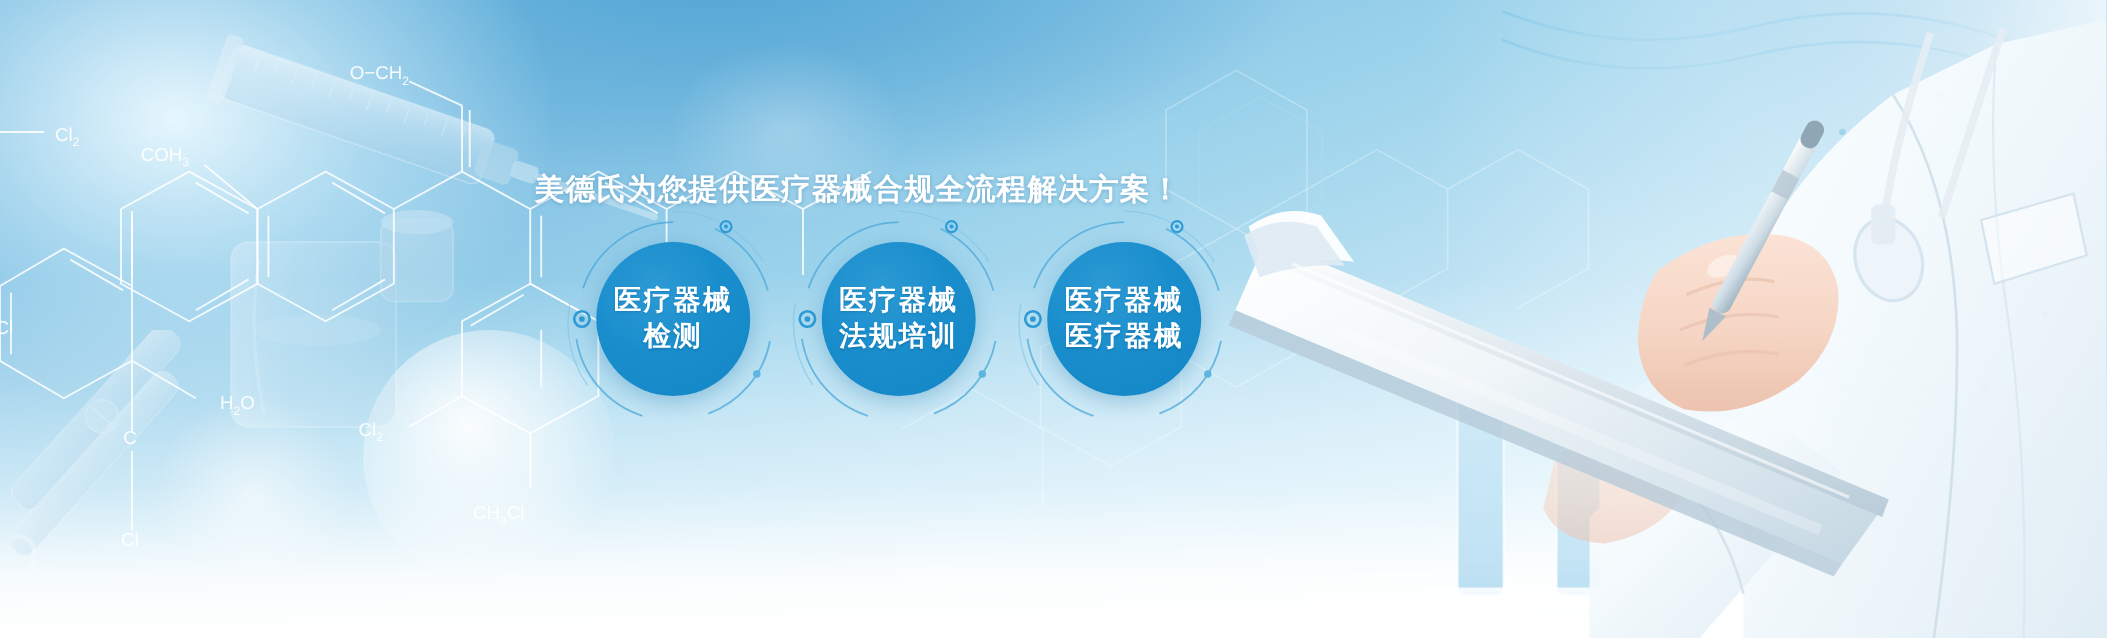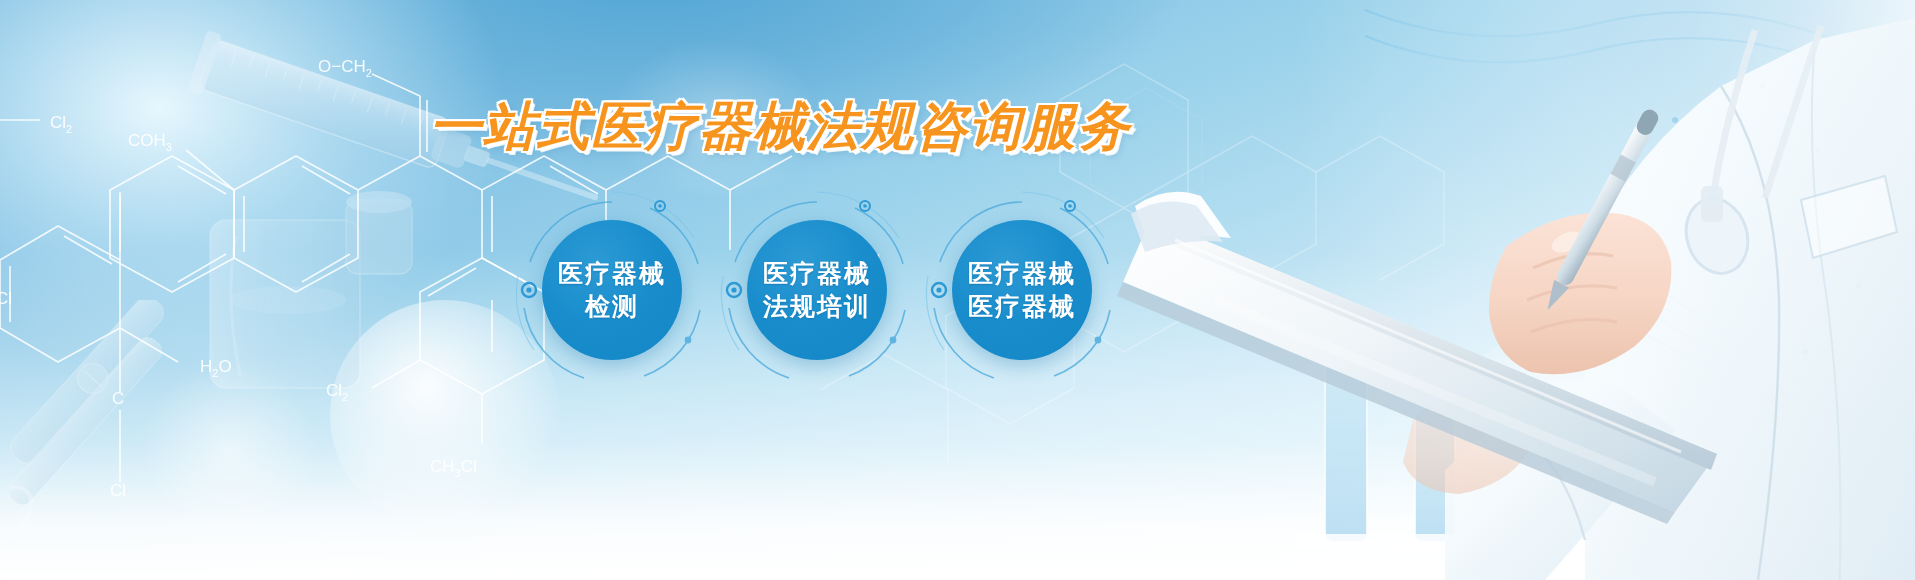--- a/index.html
+++ b/index.html
@@ -410,22 +410,22 @@
           <rect x="452" y="96" width="17" height="26" rx="8" fill="#8fa6b4"></rect>
           <path d="M452 292 L460.5 322 L469 292 Z" fill="#aebfcb"></path>
           <rect x="452" y="150" width="17" height="22" fill="#b9c9d4" opacity=".85"></rect>
         </g>
       </g>
     </svg>
   </div>
 
   <div class="content">
 
-    <div class="headline">一站式医疗器械法规咨询服务</div>
-
+
+    <div class="subhead">美德氏为您提供医疗器械合规全流程解决方案！</div>
 
     <div class="bubbles">
 
       <div class="bubble-wrap" style="left:480px;top:190px;">
         <svg class="ring" viewBox="0 0 200 200">
           <g fill="none" stroke="#4aa8db" stroke-opacity=".75" stroke-width="1.6">
             <path d="M100 12 A88 88 0 0 0 18 72"></path>
             <path d="M12 118 A88 88 0 0 0 72 188"></path>
             <path d="M132 186 A88 88 0 0 0 188 120"></path>
             <path d="M186 74 A88 88 0 0 0 138 18"></path>

